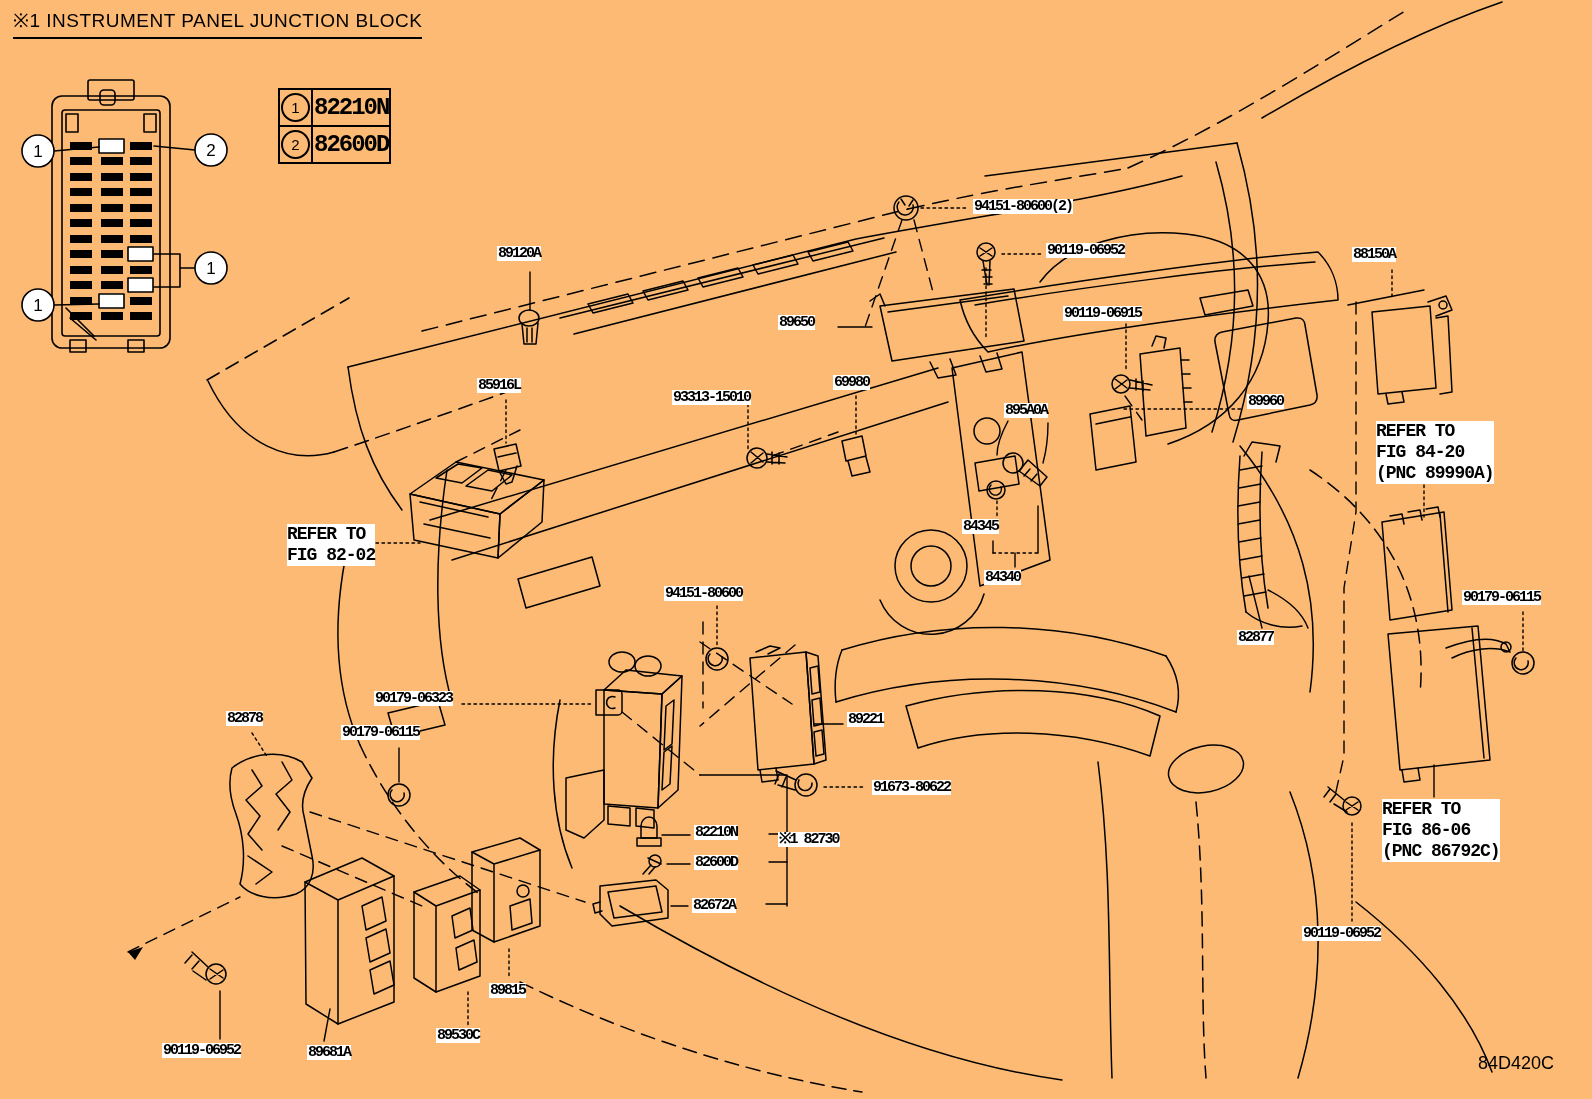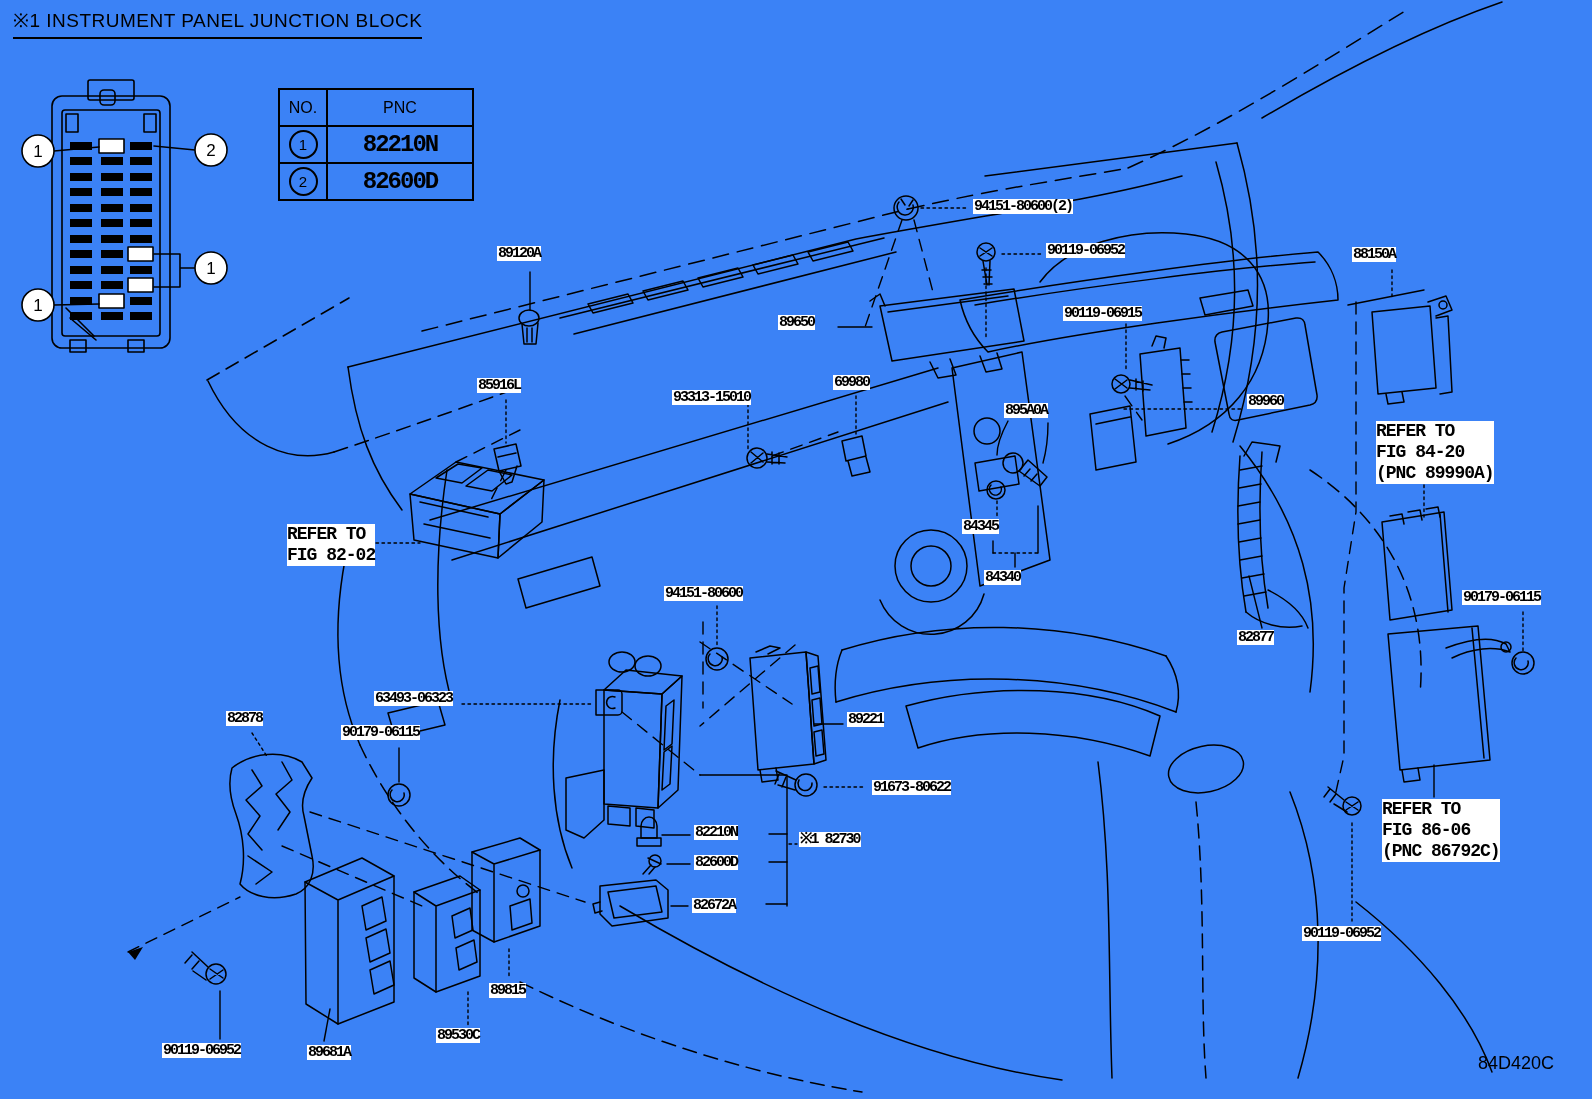--- a/index.html
+++ b/index.html
@@ -1,16 +1,16 @@
 <!DOCTYPE html>
 <html><head>
 <meta charset="utf-8">
 <style>
   html,body{margin:0;padding:0;background:#fff;}
-  #page{position:relative;width:1592px;height:1099px;background:#3b82f6;overflow:hidden;
+  #page{position:relative;width:1592px;height:1099px;background:#fdba74;overflow:hidden;
         font-family:"Liberation Sans",sans-serif;color:#000;}
   #art{position:absolute;left:0;top:0;z-index:1;}
   .pl{position:absolute;z-index:2;font-family:"Liberation Mono",monospace;font-weight:700;
       font-size:15px;letter-spacing:-2px;line-height:1;white-space:nowrap;background:#fff;padding:0 1px;}
   .note{position:absolute;z-index:2;font-family:"Liberation Mono",monospace;font-weight:700;
         font-size:18px;letter-spacing:-1px;line-height:21px;white-space:nowrap;background:#fff;}
   #title{position:absolute;left:13px;top:7px;z-index:2;font-size:19px;letter-spacing:.5px;
          border-bottom:2px solid #000;padding-bottom:4px;}
   #diagram-code{position:absolute;left:1478px;top:1053px;z-index:2;font-size:18px;text-align:center;}
   
@@ -26,24 +26,20 @@
 </style>
 </head>
 <body>
 
 <div id="page">
 
   <div id="title">※1 INSTRUMENT PANEL JUNCTION BLOCK</div>
 
   <table id="pnc-table">
     <tbody>
-        <tr>
-      <th class="cno">NO.</th>
-      <th class="cpnc">PNC</th>
-    </tr>
     <tr>
       <td><span class="circ">1</span></td>
       <td class="pncval">82210N</td>
     </tr>
     <tr>
       <td><span class="circ">2</span></td>
       <td class="pncval">82600D</td>
     </tr>
   </tbody>
     </table>
@@ -57,27 +53,27 @@
   <div class="pl" style="left:477px;top:378px">85916L</div>
   <div class="pl" style="left:672px;top:390px">93313-15010</div>
   <div class="pl" style="left:833px;top:375px">69980</div>
   <div class="pl" style="left:1004px;top:403px">895A0A</div>
   <div class="pl" style="left:1247px;top:394px">89960</div>
   <div class="pl" style="left:962px;top:519px">84345</div>
   <div class="pl" style="left:984px;top:570px">84340</div>
   <div class="pl" style="left:1462px;top:590px">90179-06115</div>
   <div class="pl" style="left:664px;top:586px">94151-80600</div>
   <div class="pl" style="left:1237px;top:630px">82877</div>
-  <div class="pl" style="left:374px;top:691px">63493-06323</div>
+  <div class="pl" style="left:374px;top:691px">90179-06323</div>
   <div class="pl" style="left:226px;top:711px">82878</div>
   <div class="pl" style="left:341px;top:725px">90179-06115</div>
   <div class="pl" style="left:847px;top:712px">89221</div>
   <div class="pl" style="left:872px;top:780px">91673-80622</div>
   <div class="pl" style="left:694px;top:825px">82210N</div>
-  <div class="pl" style="left:799px;top:832px">※1 82730</div>
+  <div class="pl" style="left:778px;top:832px">※1 82730</div>
   <div class="pl" style="left:694px;top:855px">82600D</div>
   <div class="pl" style="left:692px;top:898px">82672A</div>
   <div class="pl" style="left:1302px;top:926px">90119-06952</div>
   <div class="pl" style="left:489px;top:983px">89815</div>
   <div class="pl" style="left:436px;top:1028px">89530C</div>
   <div class="pl" style="left:162px;top:1043px">90119-06952</div>
   <div class="pl" style="left:307px;top:1045px">89681A</div>
 
   <div class="note" style="left:287px;top:524px">
     <div>REFER TO</div>

